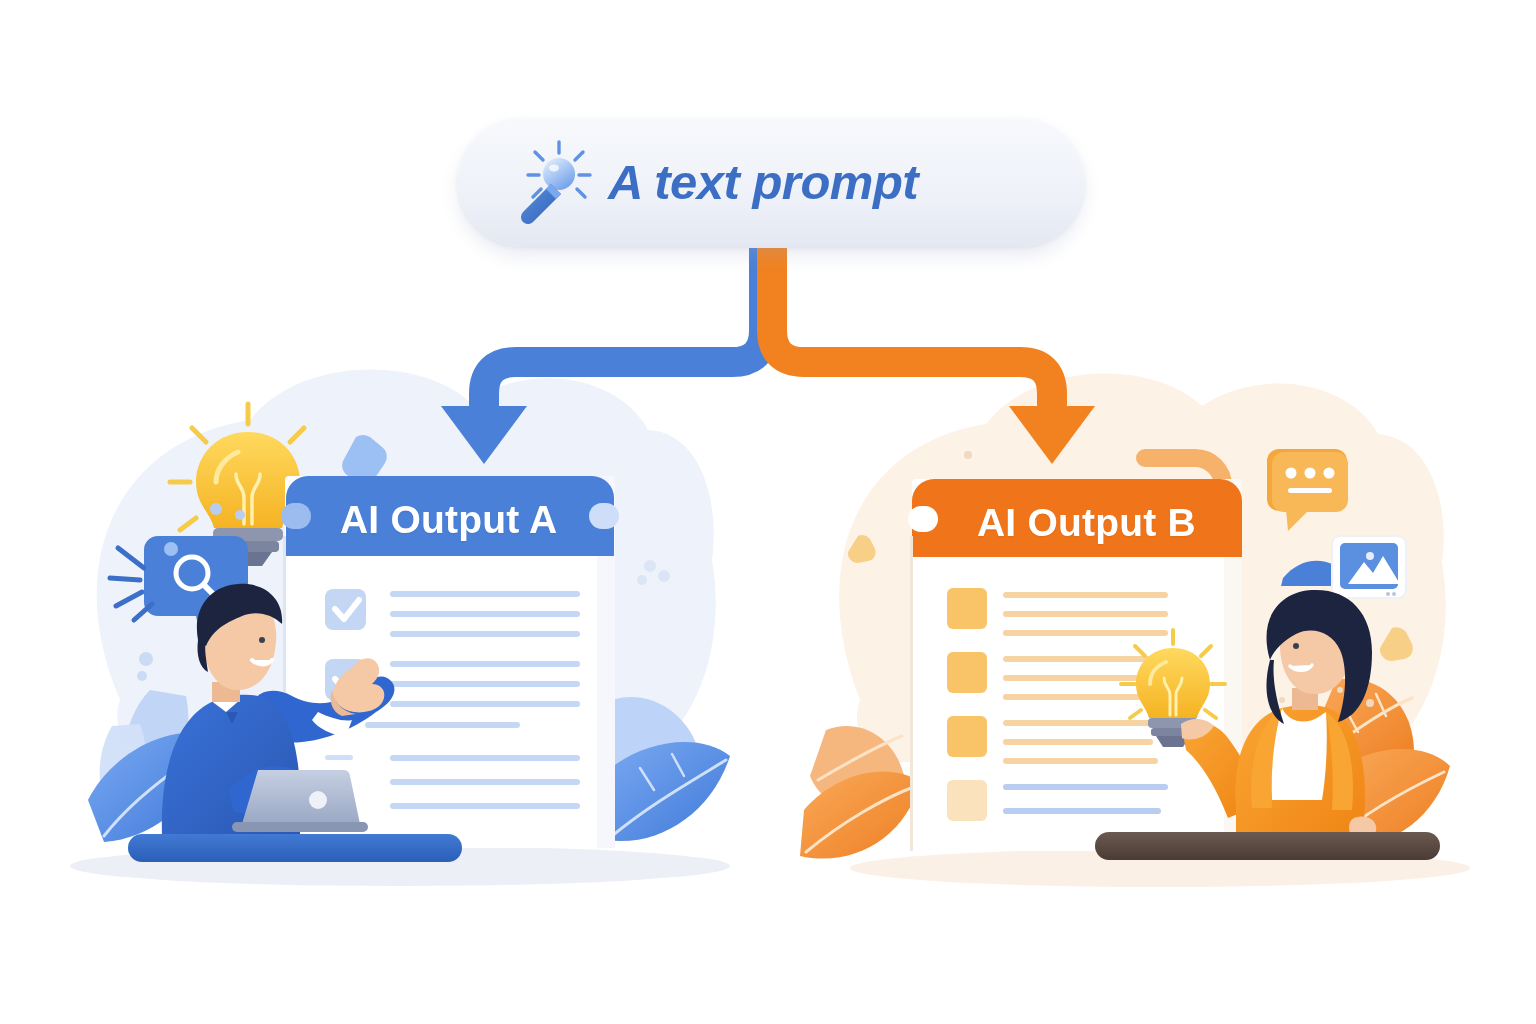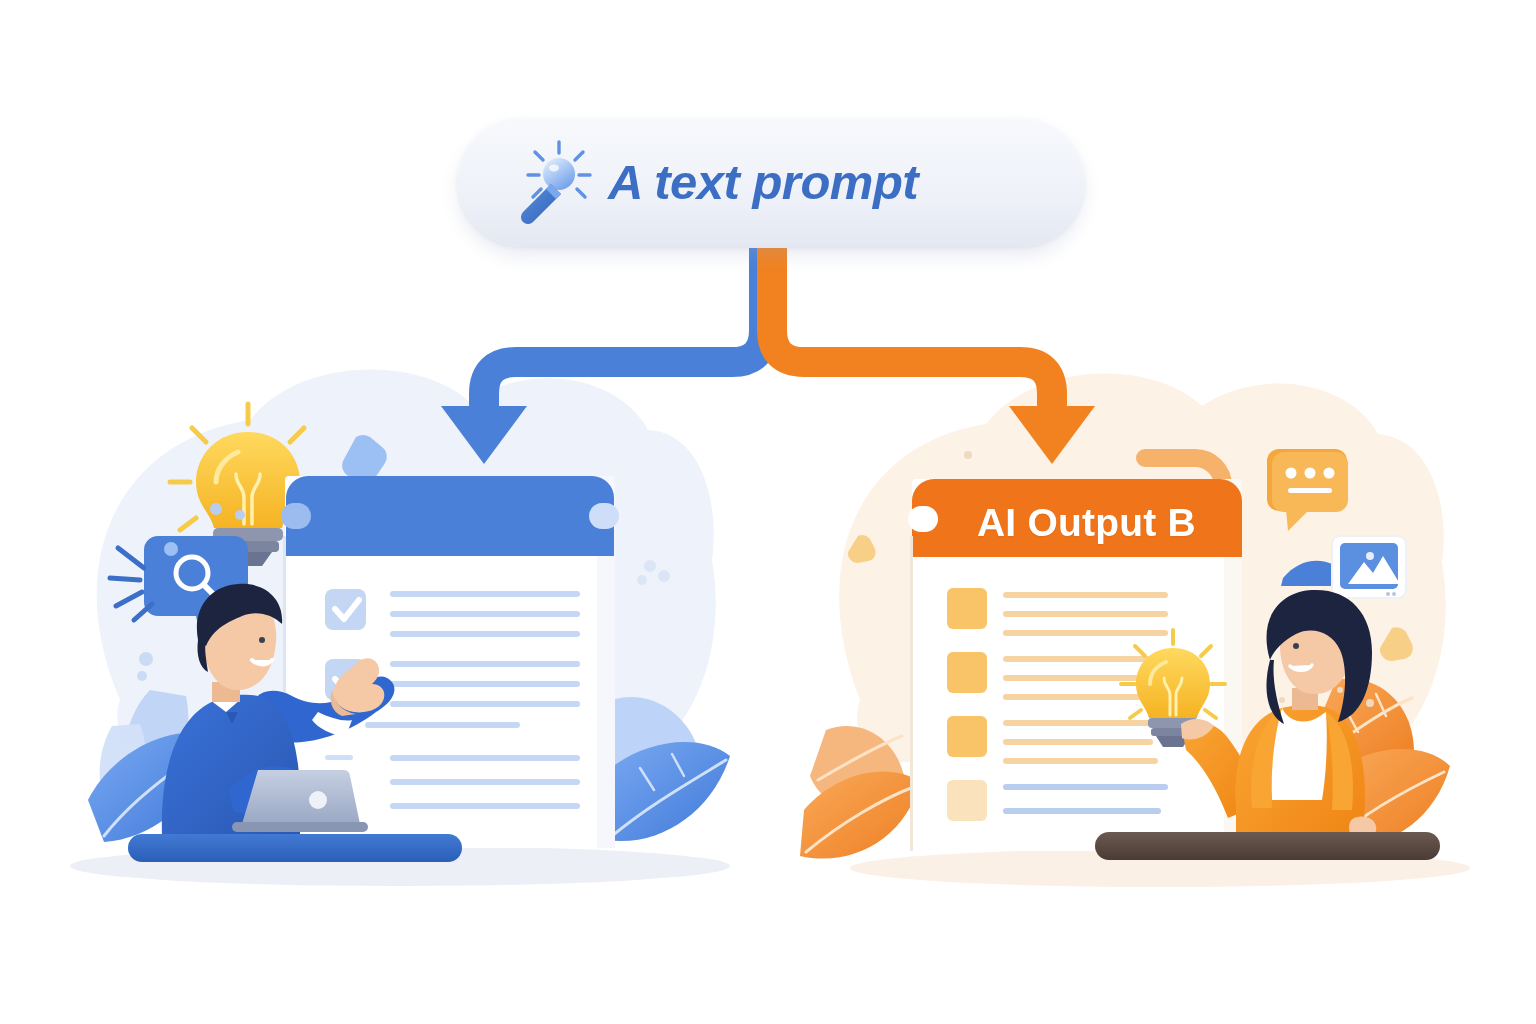--- a/index.html
+++ b/index.html
@@ -449,15 +449,16 @@
             <stop offset="1" stop-color="#2e5fb5"></stop>
         </linearGradient>
       </defs>
       <ellipse cx="44" cy="28" rx="5" ry="3.4" fill="#ffffff" opacity=".75"></ellipse>
       <path d="M41 44 L 13 72 a7 7 0 0 0 10 10 L 51 54 Z" fill="url(#gWand2)"></path>
       <path d="M41 44 L 51 54 L 46 59 L 36 49 Z" fill="#7aa8ee"></path>
     </svg>
     <span class="prompt-text">A text prompt</span>
   </div>
 
+  <div class="card-title" id="titleA">AI Output A</div>
   <div class="card-title" id="titleB">AI Output B</div>
 
 </div>
 
 </body></html>

